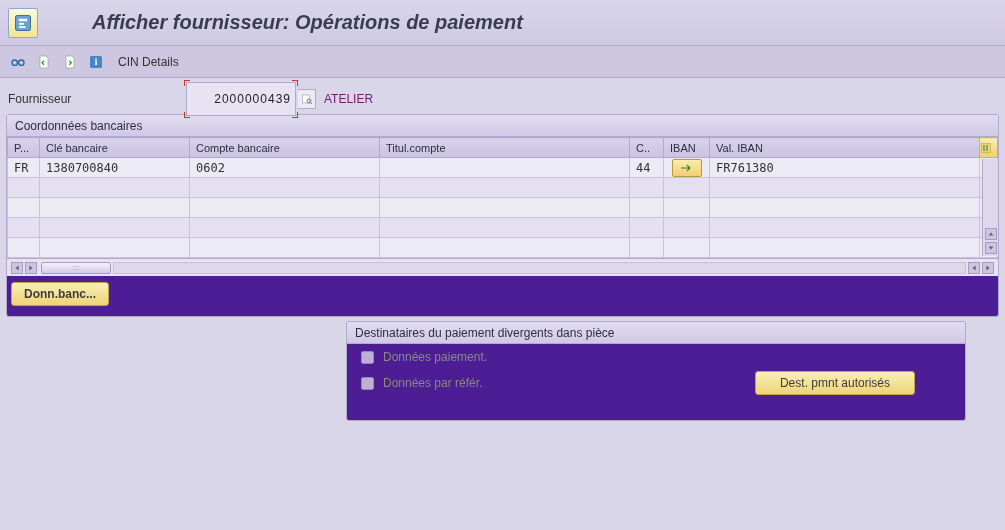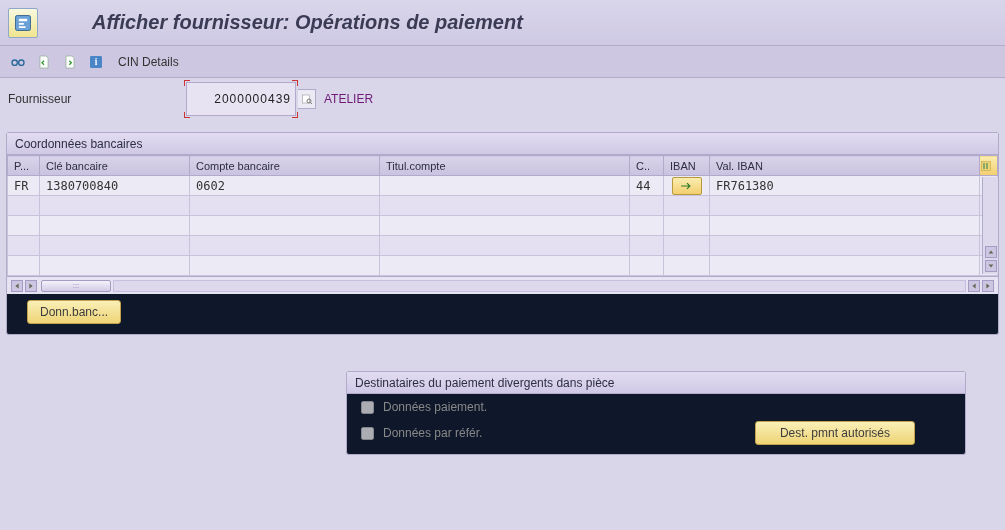--- a/index.html
+++ b/index.html
@@ -57,21 +57,21 @@
     color: #333;
     padding: 2px 4px;
     margin-left: 2px;
   }
   
   .content { padding: 8px 6px 6px 6px; }
   .field-row {
     display: flex; align-items: center;
     height: 26px;
     margin-left: 2px;
-    margin-bottom: 20px;
+    margin-bottom: 2px;
     gap: 2px;
   }
   .field-label { width: 176px; font-size: 12px; color: #333; }
   .input-focus {
     position: relative;
     display: inline-flex;
     align-items: center;
   }
   .input-focus input {
     width: 110px; height: 20px;
@@ -96,22 +96,22 @@
     border-left: none;
     display: flex; align-items: center; justify-content: center;
   }
   .matchcode svg { width: 12px; height: 12px; }
   .after-label { margin-left: 6px; font-size: 12px; color: #701a75; }
 
   
   .groupbox {
     border: 1px solid #b2aacb;
     border-radius: 3px;
-    background: #0f172a;
-    margin-bottom: 36px;
+    background: #4c1d95;
+    margin-bottom: 4px;
     padding: 0;
   }
   .group-title {
     background: linear-gradient(#e1dcf1,#d0c9e6);
     border-bottom: 1px solid #b2aacb;
     height: 22px;
     display: flex; align-items: center;
     padding: 0 8px;
     font-size: 12px;
     color: #2d2d44;
@@ -195,38 +195,38 @@
     width: 70px; height: 12px;
     background: linear-gradient(#f4f2fa,#d2cce6);
     border: 1px solid #a59cc4;
     border-radius: 2px;
     margin-left: 2px;
     display:flex; align-items:center; justify-content:center;
     font-size:8px; color:#97a;
   }
   .hscroll .spacer { flex: 1; height: 12px; background: #ddd8ec; border: 1px solid #c6bfe0; }
   
-  .action-row { padding: 6px 8px 10px 20px; }
+  .action-row { padding: 6px 8px 10px 4px; font-weight: bold; }
   .sap-button {
     display: inline-flex; align-items: center; justify-content: center;
     height: 24px;
     padding: 0 12px;
     background: linear-gradient(#f9efb8,#efd476);
     border: 1px solid #bfa24a;
     border-radius: 3px;
     font-size: 12px;
     color: #3d3d3d;
     cursor: default;
   }
   .sap-button.wide { padding: 0 24px; }
   .groupbox.small {
     width: 620px;
     margin-left: 340px;
     border-radius: 3px;
-    padding-bottom: 8px;
+    padding-bottom: 24px;
   }
   .checkbox-row {
     display: flex; align-items: center;
     height: 26px;
     padding: 0 10px;
     gap: 6px;
   }
   .checkbox-row input[type=checkbox] {
     width: 13px; height: 13px;
     accent-color: #7b72a5;

